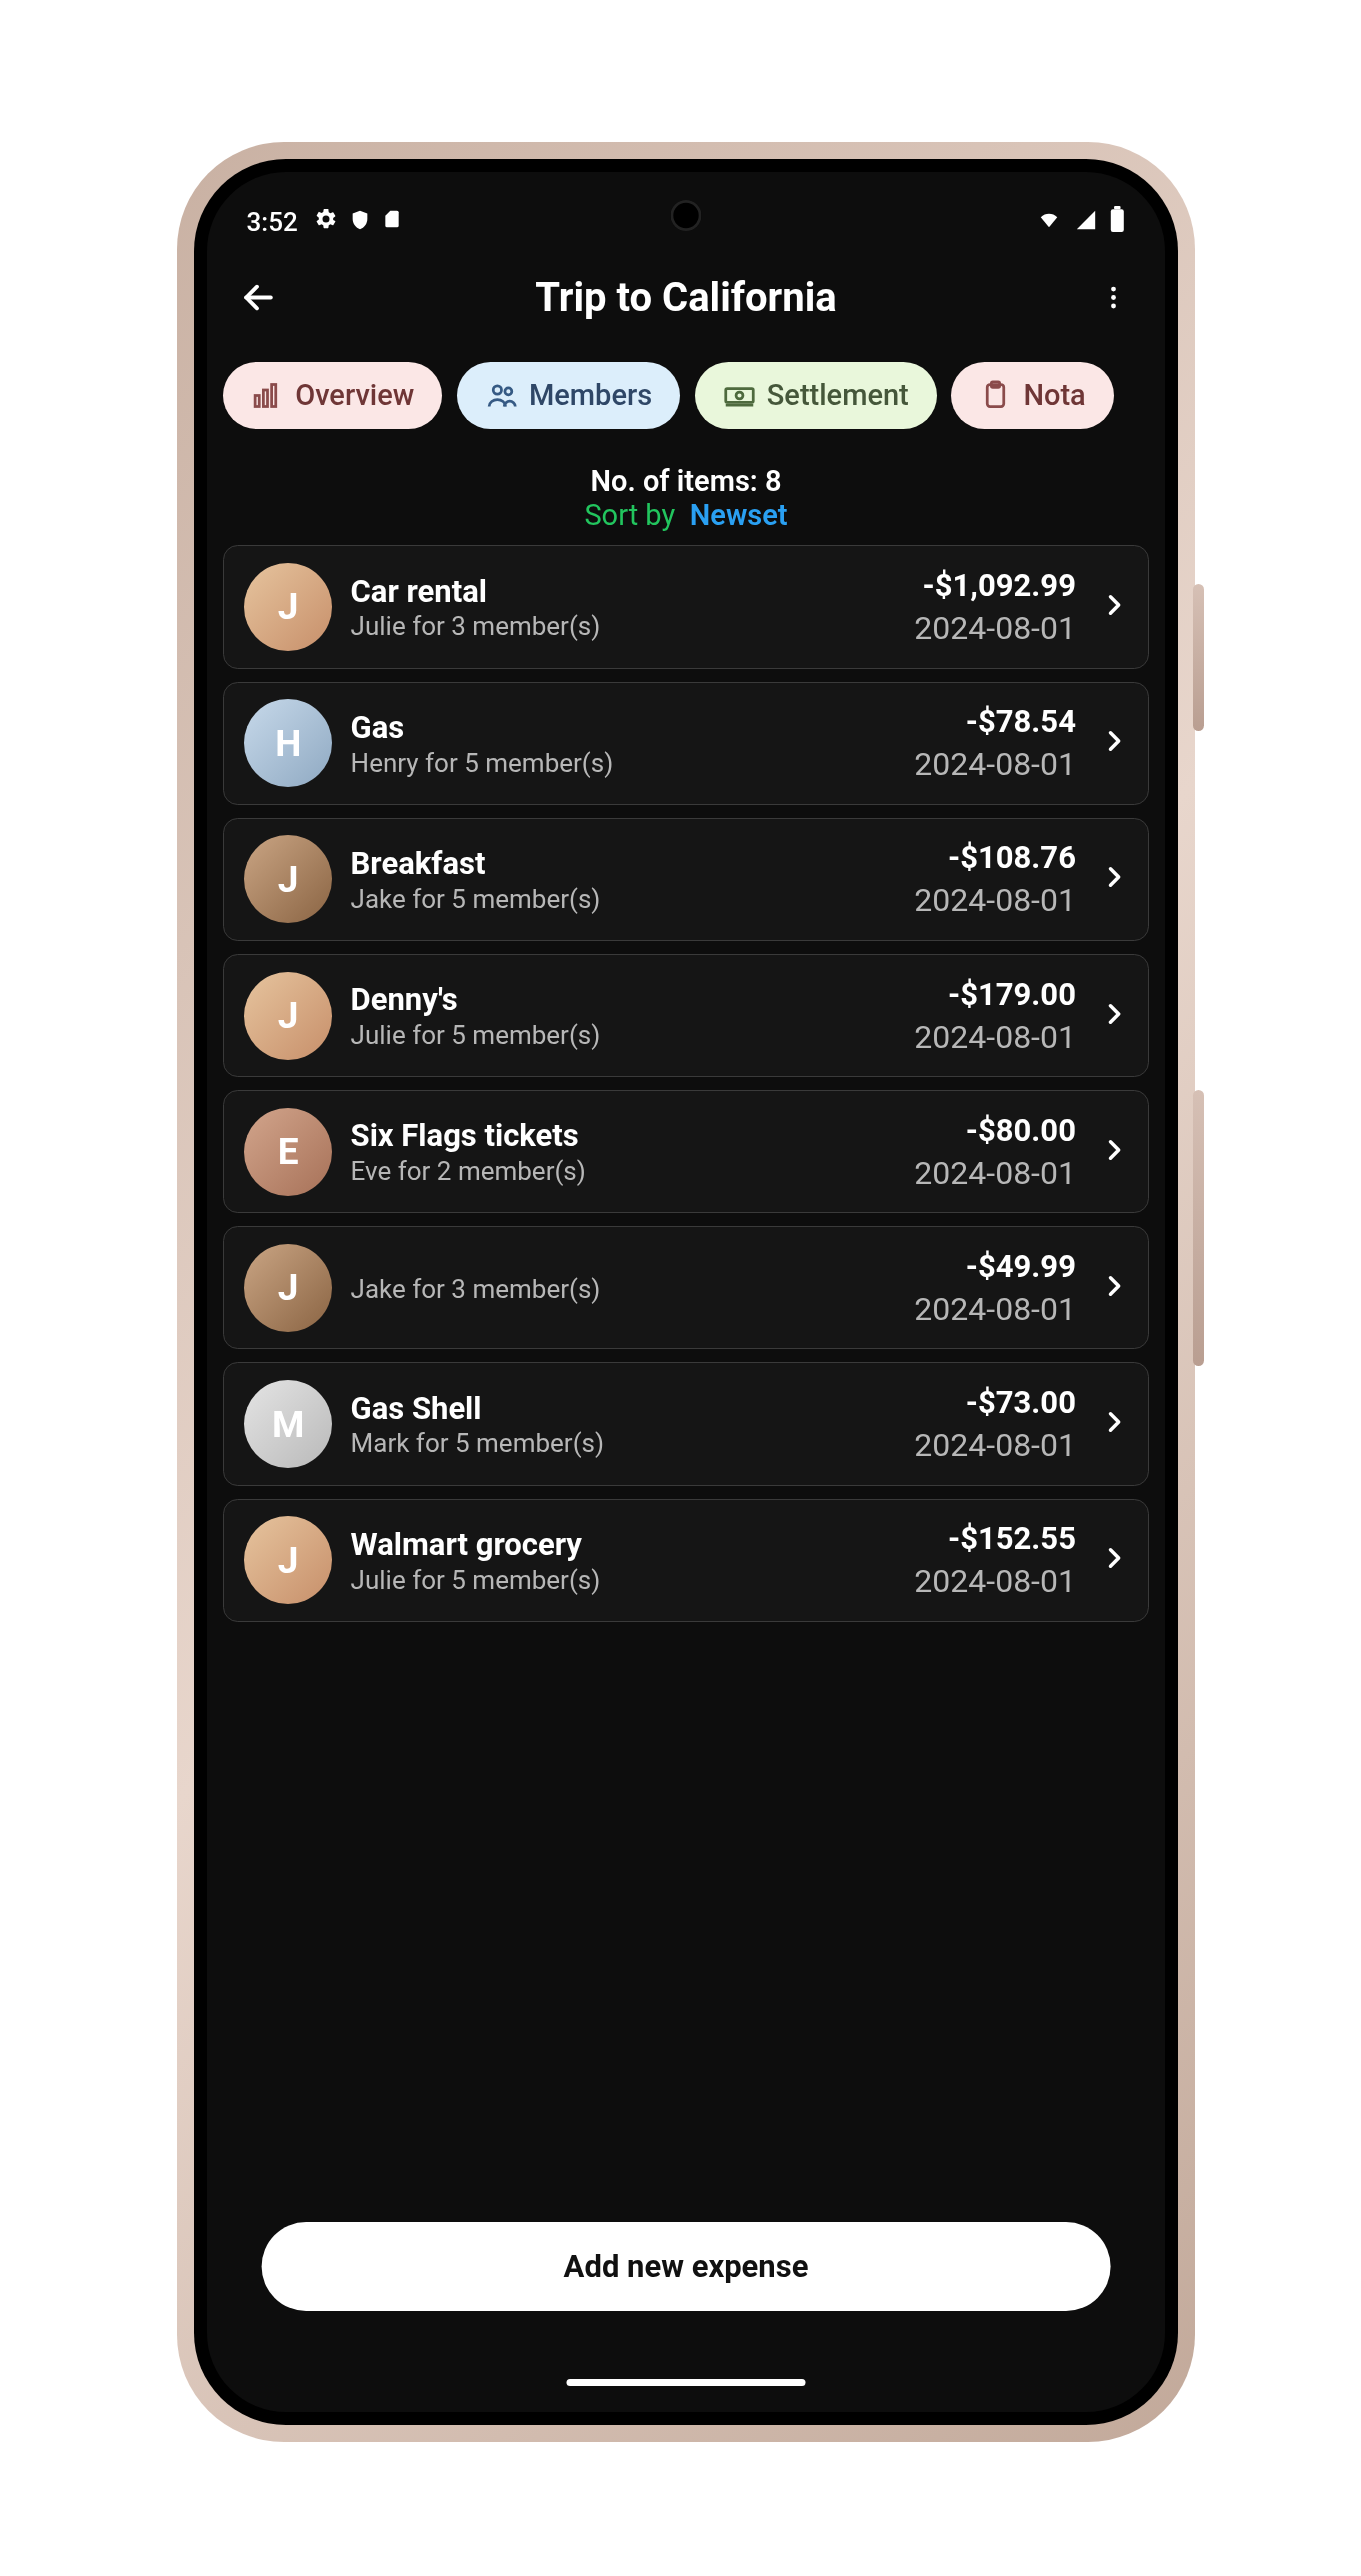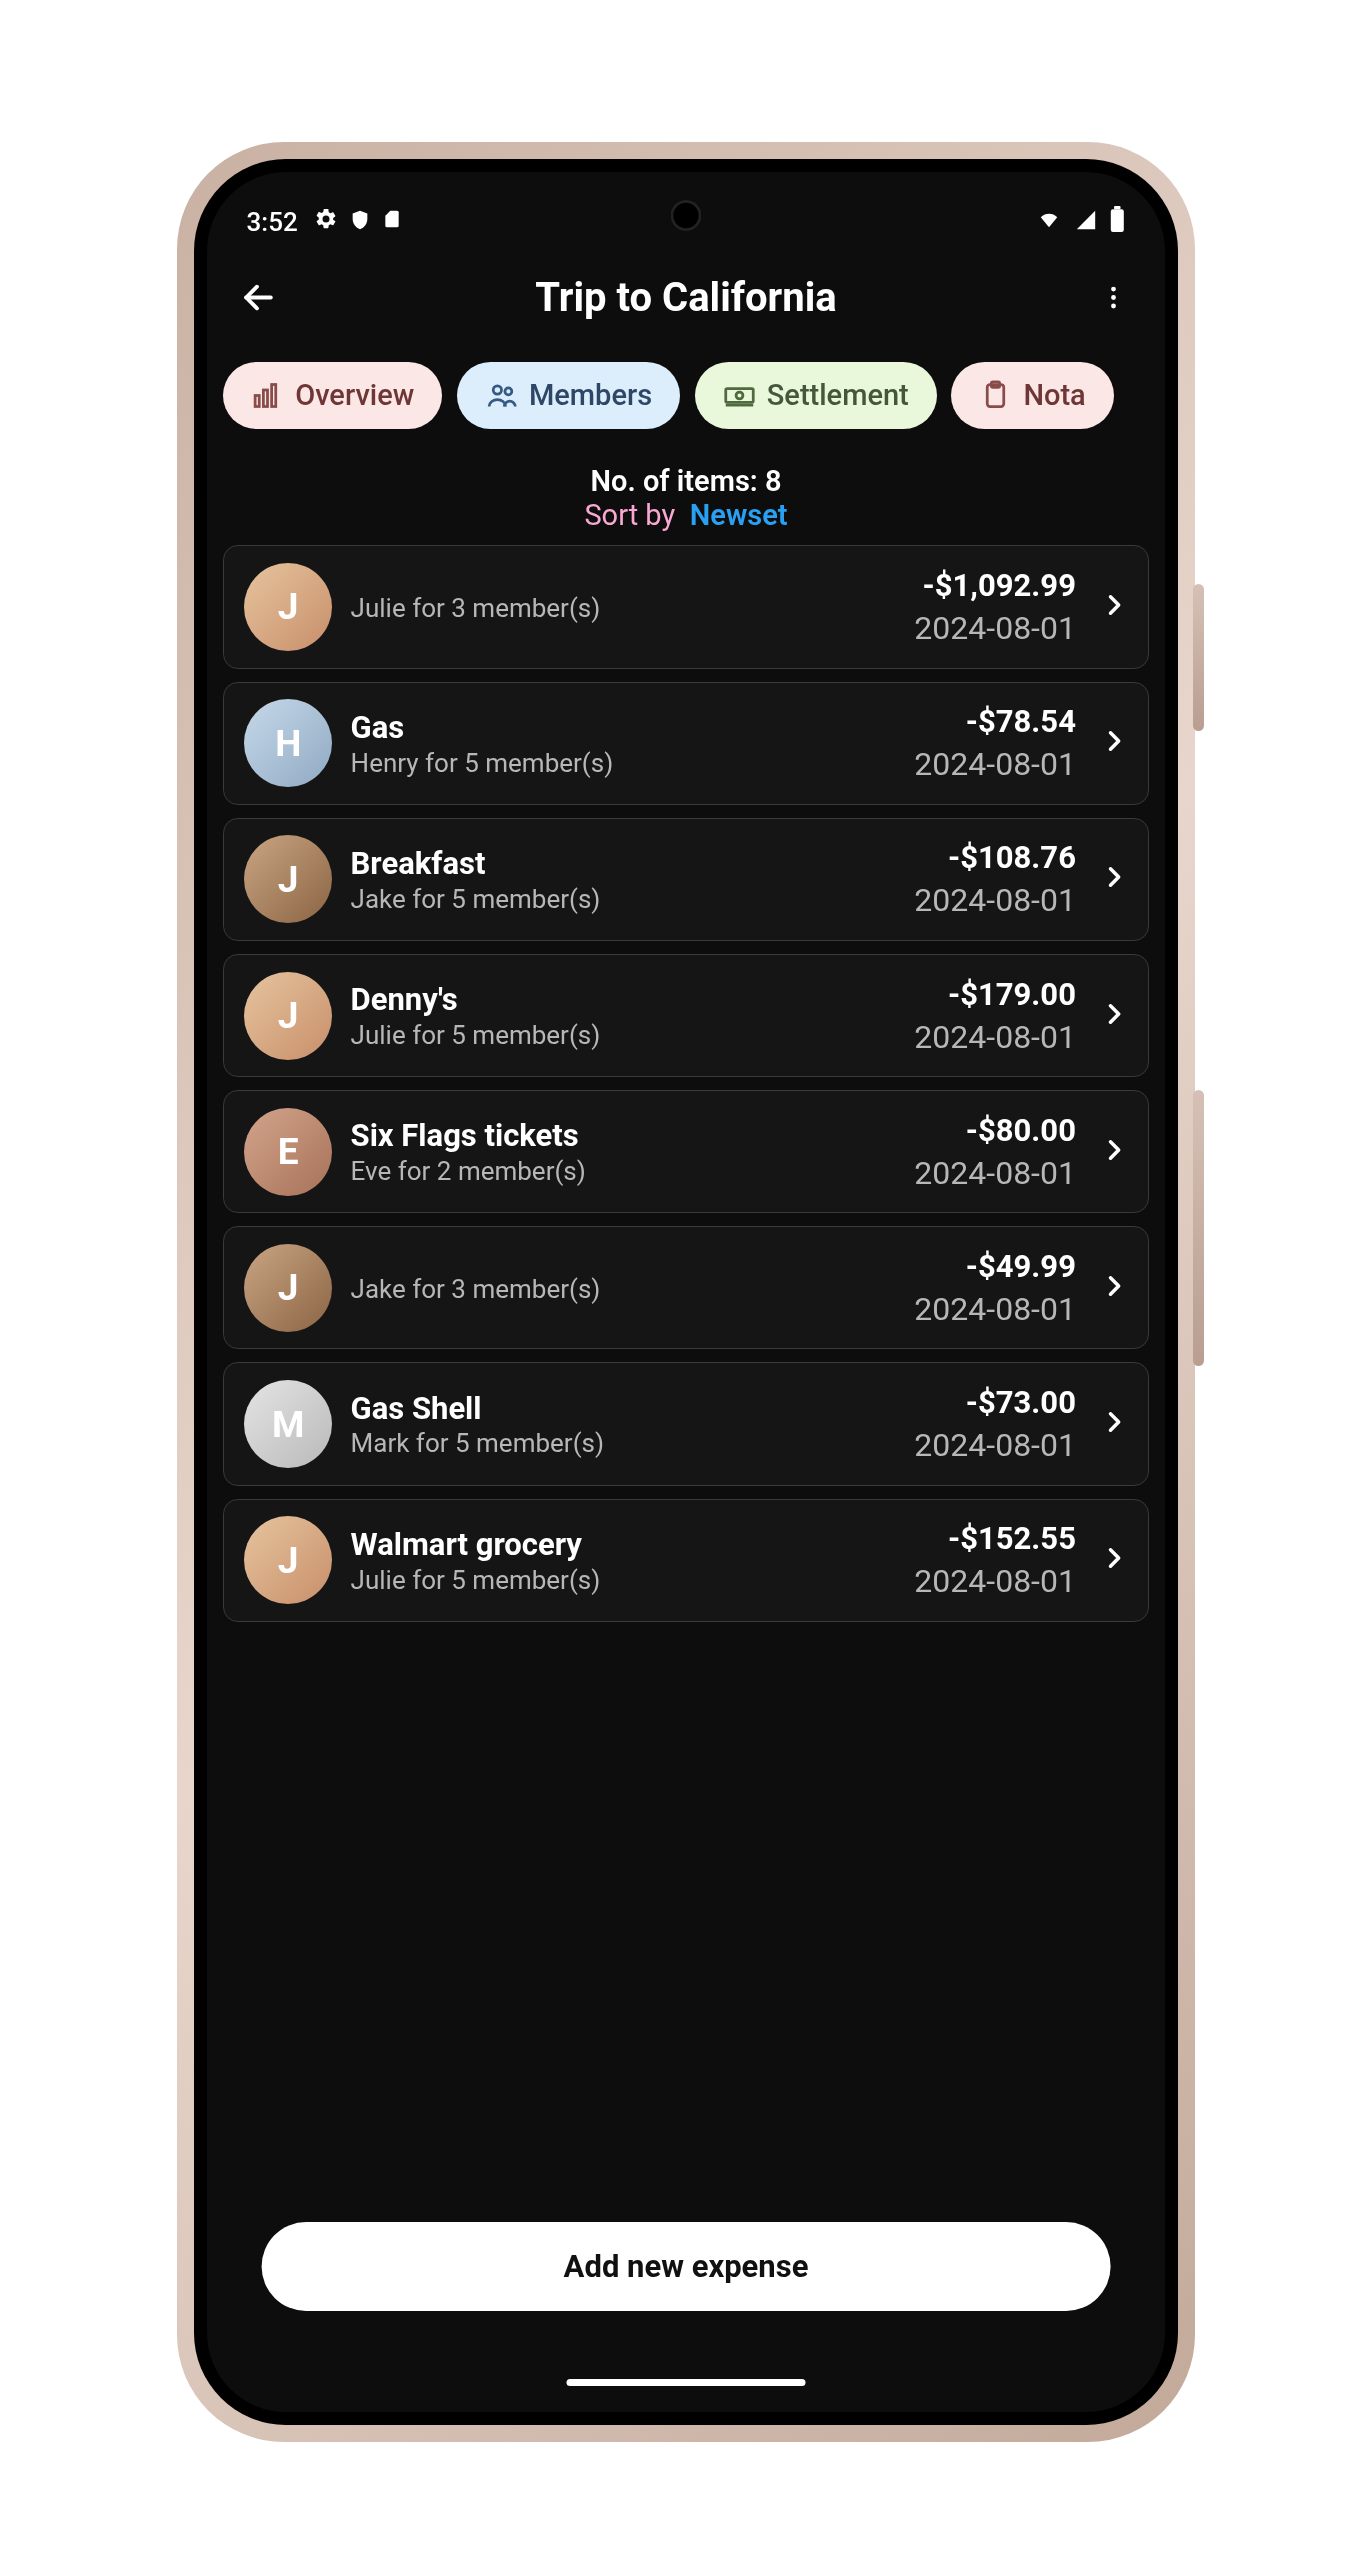--- a/index.html
+++ b/index.html
@@ -98,21 +98,21 @@
   .chip.pink { background: #fbe7e6; color:#6f3636;}
   .chip.green { background: #e9f7db; color:#45573a;}
   .chip.blue { background: #dceefb; color:#2f4767;}
   .summary-row {
     display:flex; justify-content:space-between; align-items:center;
     padding: 28px 24px 13px 24px;
     font-size: 29px;
     flex-direction: column;
   }
   .summary-row .count { font-weight:600; }
-  .summary-row .sortby { color:#f9a8d4; }
+  .summary-row .sortby { color:#22c55e; }
   .summary-row .sortval { color:#2aa0f2; font-weight:600; margin-left:7.4px;}
   .list { padding: 0 16.6px; display:flex; flex-direction:column; gap:13px;}
   .expense-item {
     display:flex;
     align-items:center;
     gap:18.4px;
     border:0.9px solid #3a3a3a;
     border-radius:14.7px;
     padding:16.6px 20px;
     background:#151515;
@@ -266,20 +266,21 @@
         <span>
           <span class="sortby">Sort by</span>
           <span class="sortval">Newset</span>
         </span>
       </div>
 
       <div class="list" id="expense-list">
           <div class="expense-item">
             <div class="avatar julie">J</div>
             <div class="item-main">
+              <div class="item-title">Car rental</div>
               <div class="item-sub">Julie for 3 member(s)</div>
             </div>
             <div class="item-right">
               <div class="item-amount">-$1,092.99</div>
               <div class="item-date">2024-08-01</div>
             </div>
             <div class="chev"><svg width="28" height="28" viewBox="0 0 24 24" fill="none" stroke="#fff" stroke-width="3" stroke-linecap="round" stroke-linejoin="round">
                 <polyline points="9 5 16 12 9 19"></polyline>
               </svg></div>
           </div>

